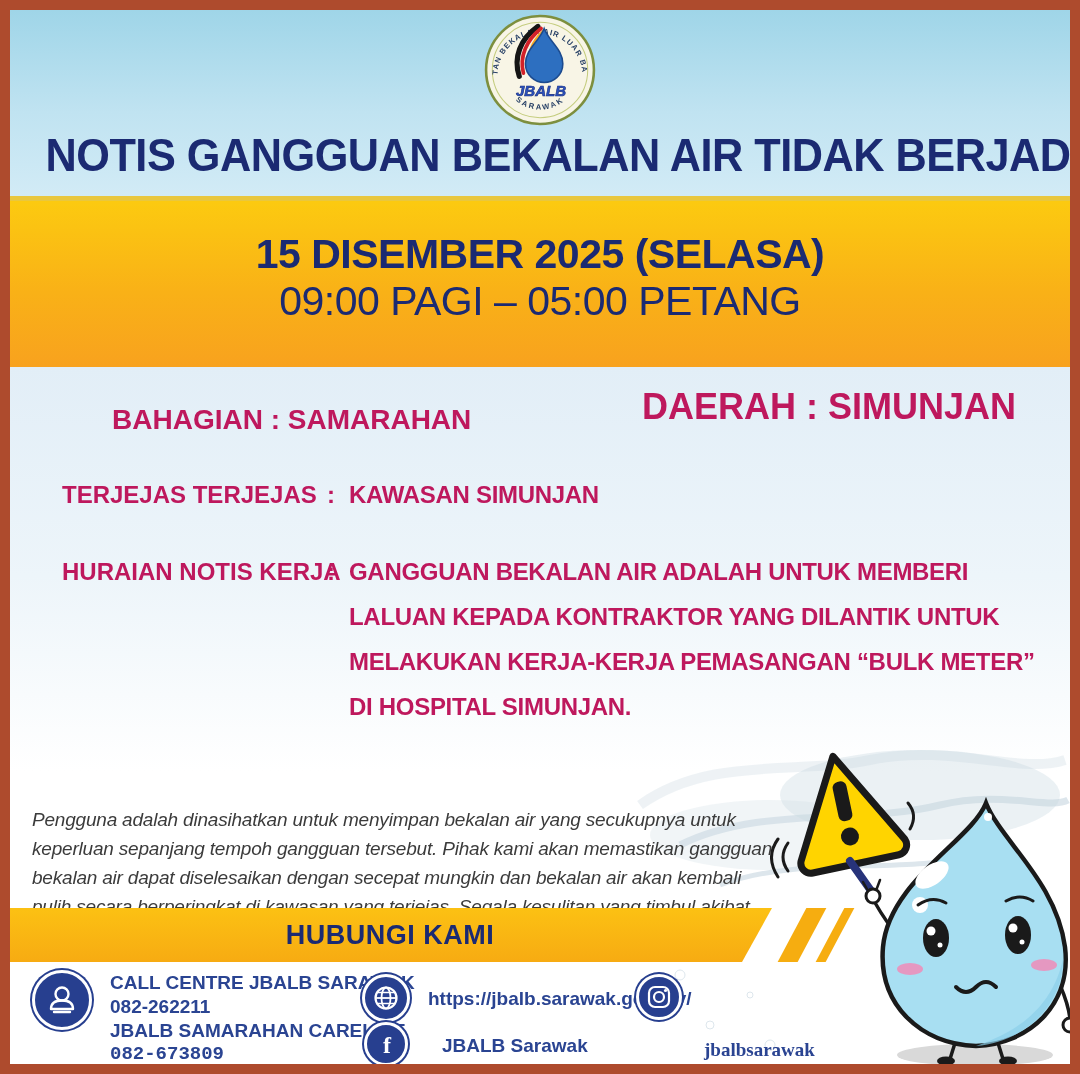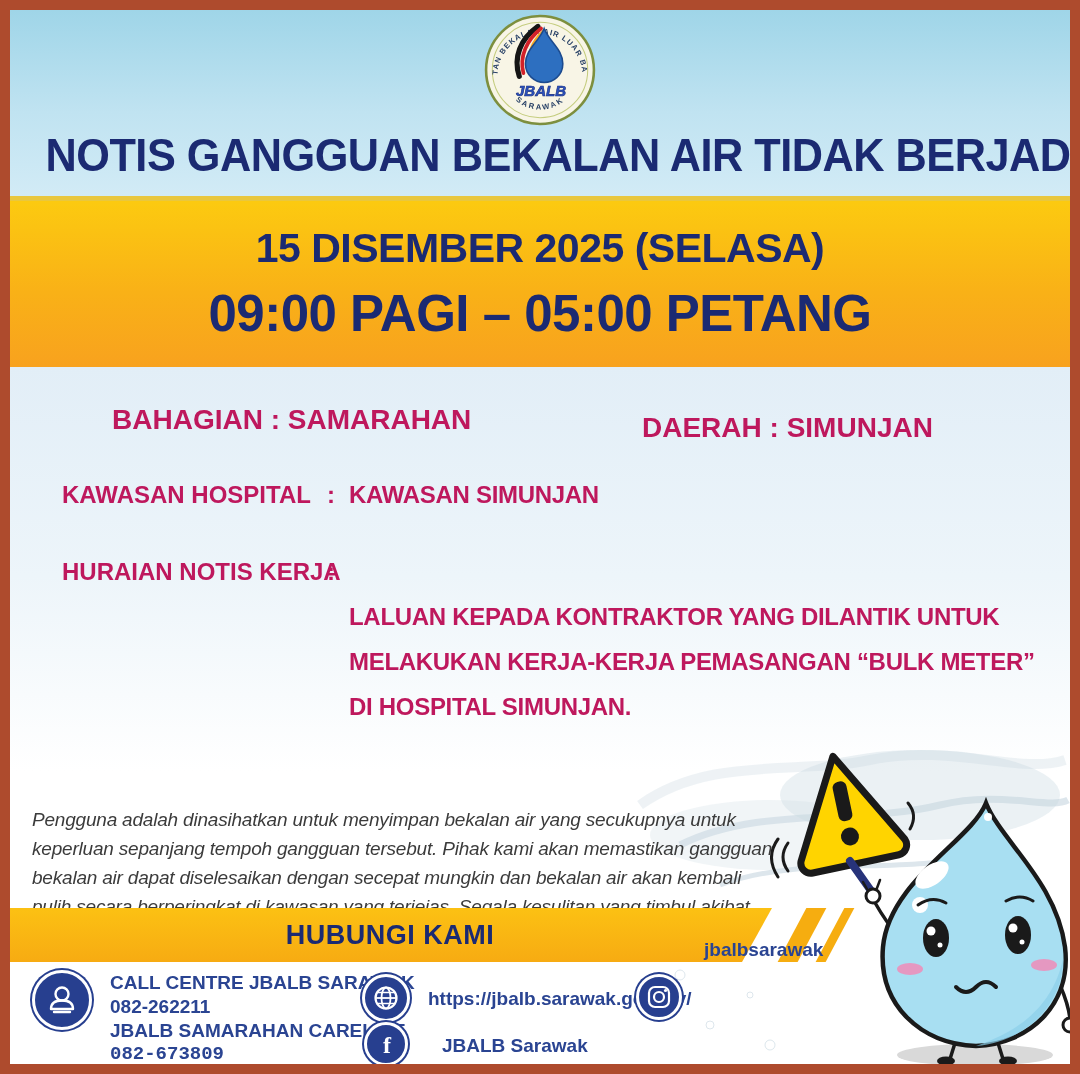--- a/index.html
+++ b/index.html
@@ -12,29 +12,29 @@
     background:linear-gradient(180deg,#9fd5e8 0%,#c0e3f1 55%,#d2ebf6 100%); }
   .logo-wrap { position:absolute; left:50%; transform:translateX(-50%); top:4px; }
   .main-title { position:absolute; left:0; right:0; top:118px; text-align:center;
     font-size:46px; font-weight:bold; color:#1b2a72; white-space:nowrap; }
   .main-title span { display:inline-block; transform:scaleX(.94); letter-spacing:-.5px; }
   .gold-line { position:absolute; left:10px; right:10px; top:196px; height:5px; background:#e9c73e; }
 
   
   .orange-banner { position:absolute; left:10px; right:10px; top:201px; height:166px;
     background:linear-gradient(180deg,#fcca10 0%,#f9b117 55%,#f8a21e 100%); text-align:center; }
-  .banner-date { margin-top:24px; font-size:41px; font-weight:bold; color:#1b2a72; letter-spacing:-.5px; }
-  .banner-time { margin-top:12px; font-size:51px; font-weight:bold; color:#1b2a72; letter-spacing:-.5px; }
+  .banner-date { margin-top:30px; font-size:41px; font-weight:bold; color:#1b2a72; letter-spacing:-.5px; }
+  .banner-time { margin-top:0; font-size:41px; font-weight:normal; color:#1b2a72; letter-spacing:-.5px; }
 
   
   .body-section { position:absolute; left:10px; right:10px; top:367px; bottom:10px;
     background:linear-gradient(180deg,#e2eef7 0%,#edf5fa 30%,#ffffff 58%); }
   .navy { color:#be185d; font-weight:bold; }
   .loc-bahagian { position:absolute; left:112px; top:404px; font-size:28px; }
-  .loc-daerah  { position:absolute; left:642px; top:412px; font-size:28px; }
+  .loc-daerah  { position:absolute; left:642px; top:386px; font-size:36px; }
   .row-label { position:absolute; left:62px; font-size:24px; }
   .row-colon { position:absolute; left:327px; font-size:24px; }
   .row-value { position:absolute; left:349px; font-size:24px; letter-spacing:-.3px; }
 
   .advisory { position:absolute; left:32px; top:805px; width:748px; font-size:19px;
     font-style:italic; color:#3b3b3b; line-height:29px; letter-spacing:-.2px; z-index:3; }
 
   
   .contact-band { position:absolute; left:10px; top:908px; width:762px; height:54px;
     background:linear-gradient(180deg,#fcc113,#f7ab12);
@@ -90,26 +90,27 @@
   <div class="orange-banner">
     <div class="banner-date">15 DISEMBER 2025 (SELASA)</div>
     <div class="banner-time">09:00 PAGI – 05:00 PETANG</div>
   </div>
 
   <div class="body-section"></div>
 
   <div class="navy loc-bahagian">BAHAGIAN : SAMARAHAN</div>
   <div class="navy loc-daerah">DAERAH : SIMUNJAN</div>
 
-  <div class="navy row-label" style="top:481px">KAWASAN HOSPITAL</div>
+  <div class="navy row-label" style="top:481px">TERJEJAS TERJEJAS</div>
   <div class="navy row-colon" style="top:481px">:</div>
   <div class="navy row-value" style="top:481px">KAWASAN SIMUNJAN</div>
 
   <div class="navy row-label" style="top:558px">HURAIAN NOTIS KERJA</div>
   <div class="navy row-colon" style="top:558px">:</div>
+  <div class="navy row-value" style="top:558px">GANGGUAN BEKALAN AIR ADALAH UNTUK MEMBERI</div>
   <div class="navy row-value" style="top:603px">LALUAN KEPADA KONTRAKTOR YANG DILANTIK UNTUK</div>
   <div class="navy row-value" style="top:648px">MELAKUKAN KERJA-KERJA PEMASANGAN “BULK METER”</div>
   <div class="navy row-value" style="top:693px">DI HOSPITAL SIMUNJAN.</div>
 
   <svg class="splash" style="left:620px; top:715px;" width="450" height="350" viewBox="0 0 450 350">
     <g fill="none" stroke="#9fb9ca" opacity="0.35">
       <path d="M20,90 C90,40 180,60 250,45 C330,28 400,60 445,45" stroke-width="10" opacity="0.5"></path>
       <path d="M60,130 C140,90 240,110 320,90 C380,75 430,95 448,85" stroke-width="7"></path>
       <path d="M100,170 C180,140 280,160 360,140" stroke-width="5"></path>
       <circle cx="70" cy="200" r="6"></circle>
@@ -161,21 +162,21 @@
   </div>
   <div class="contact-line footer-text" style="left:442px; top:1034px;">JBALB Sarawak</div>
 
   <div class="badge" style="left:636px; top:974px; width:46px; height:46px;">
     <svg width="28" height="28" viewBox="0 0 28 28">
       <rect x="4" y="4" width="20" height="20" rx="6" fill="none" stroke="#fff" stroke-width="2.2"></rect>
       <circle cx="14" cy="14" r="5" fill="none" stroke="#fff" stroke-width="2.2"></circle>
       <circle cx="20.5" cy="7.5" r="1.6" fill="#fff"></circle>
     </svg>
   </div>
-  <div class="contact-line footer-text" style="left:704px; top:938px;">jbalbsarawak</div>
+  <div class="contact-line footer-text" style="left:704px; top:1038px;font-family:Liberation Serif, serif;">jbalbsarawak</div>
 
   <svg class="mascot" width="302" height="334" viewBox="0 0 302 334">
 
     <ellipse cx="205" cy="322" rx="78" ry="11" fill="#d9d9d9"></ellipse>
 
     <g transform="rotate(-12 75 80)">
       <path d="M75,22 L128,118 A10,10 0 0 1 119,132 L31,132 A10,10 0 0 1 22,118 Z" fill="#ffd400" stroke="#1a1a1a" stroke-width="7" stroke-linejoin="round"></path>
       <rect x="68" y="48" width="14" height="40" rx="6" fill="#1a1a1a"></rect>
       <circle cx="75" cy="104" r="9" fill="#1a1a1a"></circle>
     </g>

